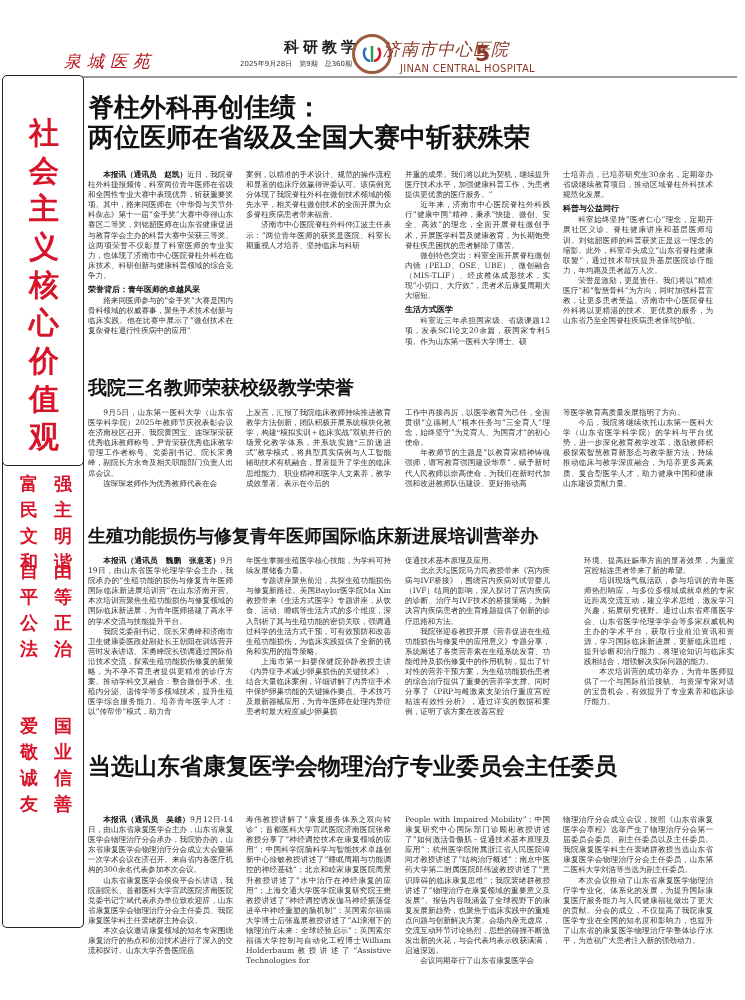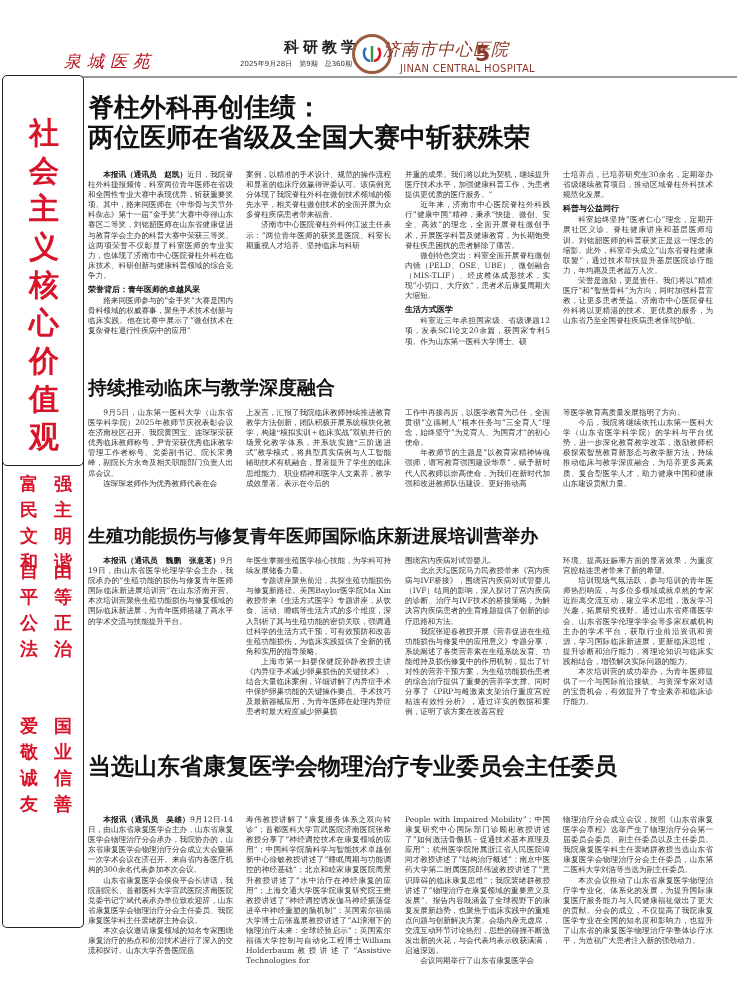--- a/index.html
+++ b/index.html
@@ -145,52 +145,53 @@
   <h4>生活方式医学</h4>
   <p>科室近三年承担国家级、省级课题12项，发表SCI论文20余篇，获国家专利5项。作为山东第一医科大学博士、硕</p>
 </div>
 <div class="col" style="left:563px; top:170px; width:150px; height:178px;">
   <p class="cont">士培养点，已培养研究生30余名，定期举办省级继续教育项目，推动区域脊柱外科技术规范化发展。</p>
   <h4>科普与公益同行</h4>
   <p>科室始终坚持“医者仁心”理念，定期开展社区义诊、脊柱健康讲座和基层医师培训。刘铭韶医师的科普获奖正是这一理念的缩影。此外，科室牵头成立“山东省脊柱健康联盟”，通过技术帮扶提升基层医院诊疗能力，年均惠及患者超万人次。</p>
   <p>荣誉是激励，更是责任。我们将以“精准医疗”和“智慧骨科”为方向，同时加强科普宣教，让更多患者受益。济南市中心医院脊柱外科将以更精湛的技术、更优质的服务，为山东省乃至全国脊柱疾病患者保驾护航。</p>
 </div>
 
-<div class="article-title" style="left:88px; top:376px; font-size:19px; line-height:22px;">持续推动临床与教学深度融合</div>
+<div class="article-title" style="left:88px; top:376px; font-size:19px; line-height:22px;">我院三名教师荣获校级教学荣誉</div>
 <div class="col" style="left:88px; top:408px; width:145px; height:96px;">
   <p>9月5日，山东第一医科大学（山东省医学科学院）2025年教师节庆祝表彰会议在济南校区召开。我院黄国宝、连琛琛荣获优秀临床教师称号，尹青荣获优秀临床教学管理工作者称号。党委副书记、院长宋勇峰，副院长方永奇及相关职能部门负责人出席会议。</p>
   <p>连琛琛老师作为优秀教师代表在会</p>
 </div>
 <div class="col" style="left:246px; top:408px; width:145px; height:96px;font-family:Liberation Serif, serif;">
   <p class="cont">上发言，汇报了我院临床教师持续推进教育教学方法创新，团队积极开展系统模块化教学，构建“模拟实训＋临床实战”双轨并行的场景化教学体系，并系统实施“三阶递进式”教学模式，将典型真实病例与人工智能辅助技术有机融合，显著提升了学生的临床思维能力、职业精神和医学人文素养，教学成效显著。表示在今后的</p>
 </div>
 <div class="col" style="left:405px; top:408px; width:145px; height:96px;">
   <p class="cont">工作中再接再厉，以医学教育为己任，全面贯彻“立德树人”根本任务与“三全育人”理念，始终坚守“为党育人、为国育才”的初心使命。</p>
   <p>年教师节的主题是“以教育家精神铸魂强师，谱写教育强国建设华章”，赋予新时代人民教师以崇高使命，为我们在新时代加强和改进教师队伍建设、更好推动高</p>
 </div>
 <div class="col" style="left:563px; top:408px; width:150px; height:96px;">
   <p class="cont">等医学教育高质量发展指明了方向。</p>
   <p>今后，我院将继续依托山东第一医科大学（山东省医学科学院）的学科与平台优势，进一步深化教育教学改革，激励教师积极探索智慧教育新形态与教学新方法，持续推动临床与教学深度融合，为培养更多高素质、复合型医学人才，助力健康中国和健康山东建设贡献力量。</p>
 </div>
 
 <div class="article-title" style="left:88px; top:525px; font-size:18px; line-height:22px;">生殖功能损伤与修复青年医师国际临床新进展培训营举办</div>
 <div class="col" style="left:88px; top:556px; width:145px; height:180px;">
   <p class="lead"><span class="byline">本报讯（通讯员　魏鹏　张意茗）</span><span>9月19日，由山东省医学伦理学学会主办，我院承办的“生殖功能的损伤与修复青年医师国际临床新进展培训营”在山东济南开营。本次培训营聚焦生殖功能损伤与修复领域的国际临床新进展，为青年医师搭建了高水平的学术交流与技能提升平台。</span></p>
+  <p>我院党委副书记、院长宋勇峰和济南市卫生健康委医政处副处长王朝阳在训练营开营时发表讲话。宋勇峰院长强调通过国际前沿技术交流，探索生殖功能损伤修复的新策略，为不孕不育患者提供更精准的诊疗方案。推动学科交叉融合：整合微创手术、生殖内分泌、遗传学等多领域技术，提升生殖医学综合服务能力。培养青年医学人才：以“传帮带”模式，助力青</p>
 </div>
 <div class="col" style="left:246px; top:556px; width:145px; height:180px;">
   <p class="cont">年医生掌握生殖医学核心技能，为学科可持续发展储备力量。</p>
   <p>专题讲座聚焦前沿，共探生殖功能损伤与修复新路径。美国Baylor医学院Ma Xin教授带来《生活方式医学》专题讲座，从饮食、运动、睡眠等生活方式的多个维度，深入剖析了其与生殖功能的密切关联，强调通过科学的生活方式干预，可有效预防和改善生殖功能损伤，为临床实践提供了全新的视角和实用的指导策略。</p>
   <p>上海市第一妇婴保健院孙静教授主讲《内异症手术减少卵巢损伤的关键技术》，结合大量临床案例，详细讲解了内异症手术中保护卵巢功能的关键操作要点、手术技巧及最新器械应用，为青年医师在处理内异症患者时最大程度减少卵巢损</p>
 </div>
 <div class="col" style="left:405px; top:556px; width:145px; height:180px;">
-  <p class="cont">围绕宫内疾病对试管婴儿。</p>
+  <p class="cont">促通技术基本原理及应用。</p>
   <p>北京天坛医院马力民教授带来《宫内疾病与IVF桥接》，围绕宫内疾病对试管婴儿（IVF）结局的影响，深入探讨了宫内疾病的诊断、治疗与IVF技术的桥接策略，为解决宫内疾病患者的生育难题提供了创新的诊疗思路和方法。</p>
   <p>我院张迎春教授开展《营养促进在生殖功能损伤与修复中的应用意义》专题分享，系统阐述了各类营养素在生殖系统发育、功能维持及损伤修复中的作用机制，提出了针对性的营养干预方案，为生殖功能损伤患者的综合治疗提供了重要的营养学支撑。同时分享了《PRP与雌激素支架治疗重度宫腔粘连有效性分析》，通过详实的数据和案例，证明了该方案在改善宫腔</p>
 </div>
-<div class="col" style="left:563px; top:556px; width:150px; height:180px;">
+<div class="col" style="left:584px; top:556px; width:150px; height:180px;">
   <p class="cont">环境、提高妊娠率方面的显著效果，为重度宫腔粘连患者带来了新的希望。</p>
   <p>培训现场气氛活跃，参与培训的青年医师热烈响应，与多位多领域成就卓然的专家近距离交流互动，建立学术思维，激发学习兴趣，拓展研究视野。通过山东省疼痛医学会、山东省医学伦理学学会等多家权威机构主办的学术平台，获取行业前沿资讯和资源，学习国际临床新进展，更新临床思维，提升诊断和治疗能力，将理论知识与临床实践相结合，增强解决实际问题的能力。</p>
   <p>本次培训营的成功举办，为青年医师提供了一个与国际前沿接轨、与资深专家对话的宝贵机会，有效提升了专业素养和临床诊疗能力。</p>
 </div>
 
 <div class="article-title" style="left:88px; top:752px; font-size:23px; line-height:28px;">
   <div>当选山东省康复医学会物理治疗专业委员会主任委员</div>
 </div>
 <div class="col" style="left:88px; top:815px; width:145px; height:150px;">
   <p class="lead"><span class="byline">本报讯（通讯员　吴雄）</span><span>9月12日-14日，由山东省康复医学会主办，山东省康复医学会物理治疗分会承办，我院协办的，山东省康复医学会物理治疗分会成立大会暨第一次学术会议在济召开。来自省内各医疗机构的300余名代表参加本次会议。</span></p>

